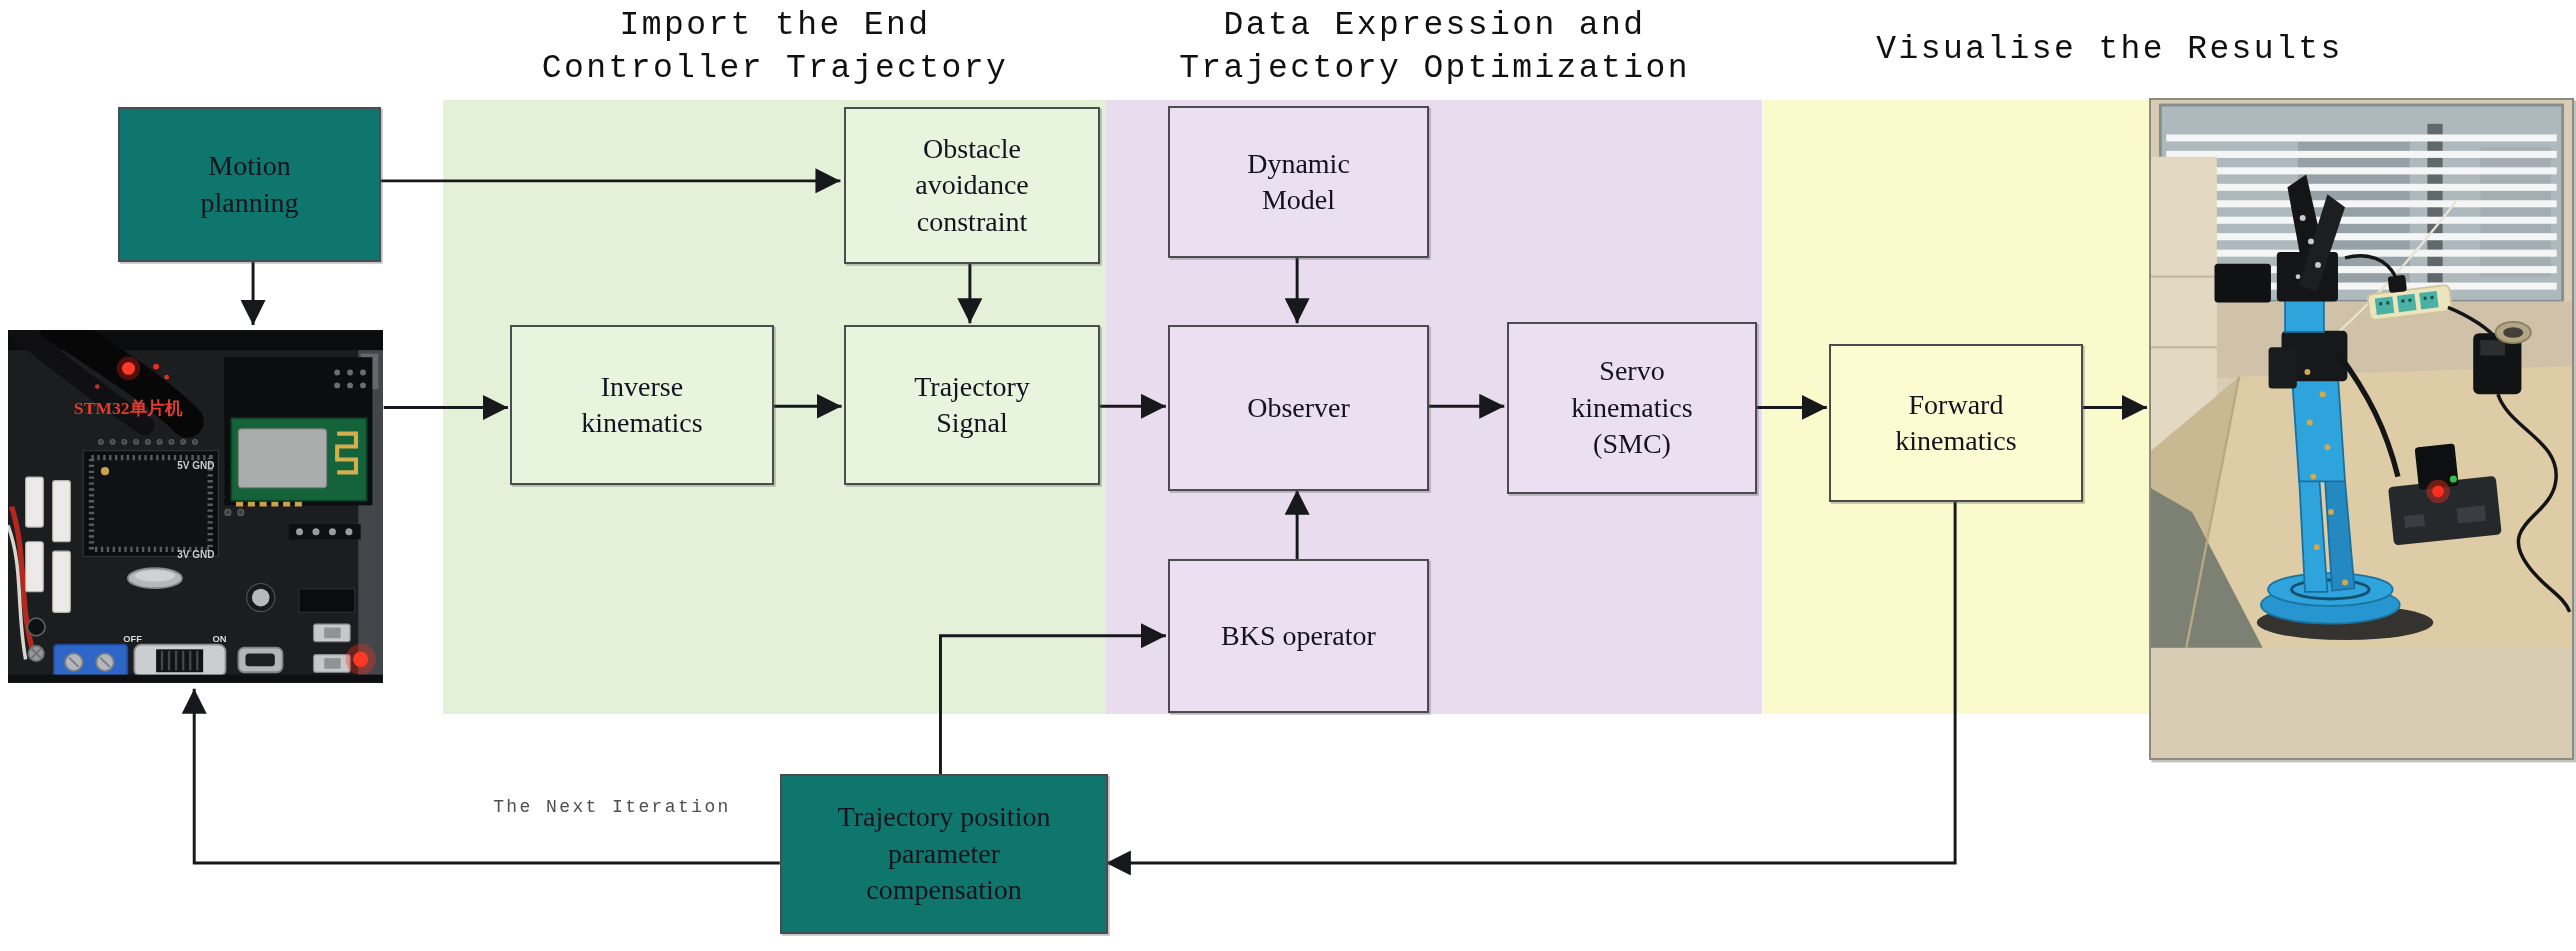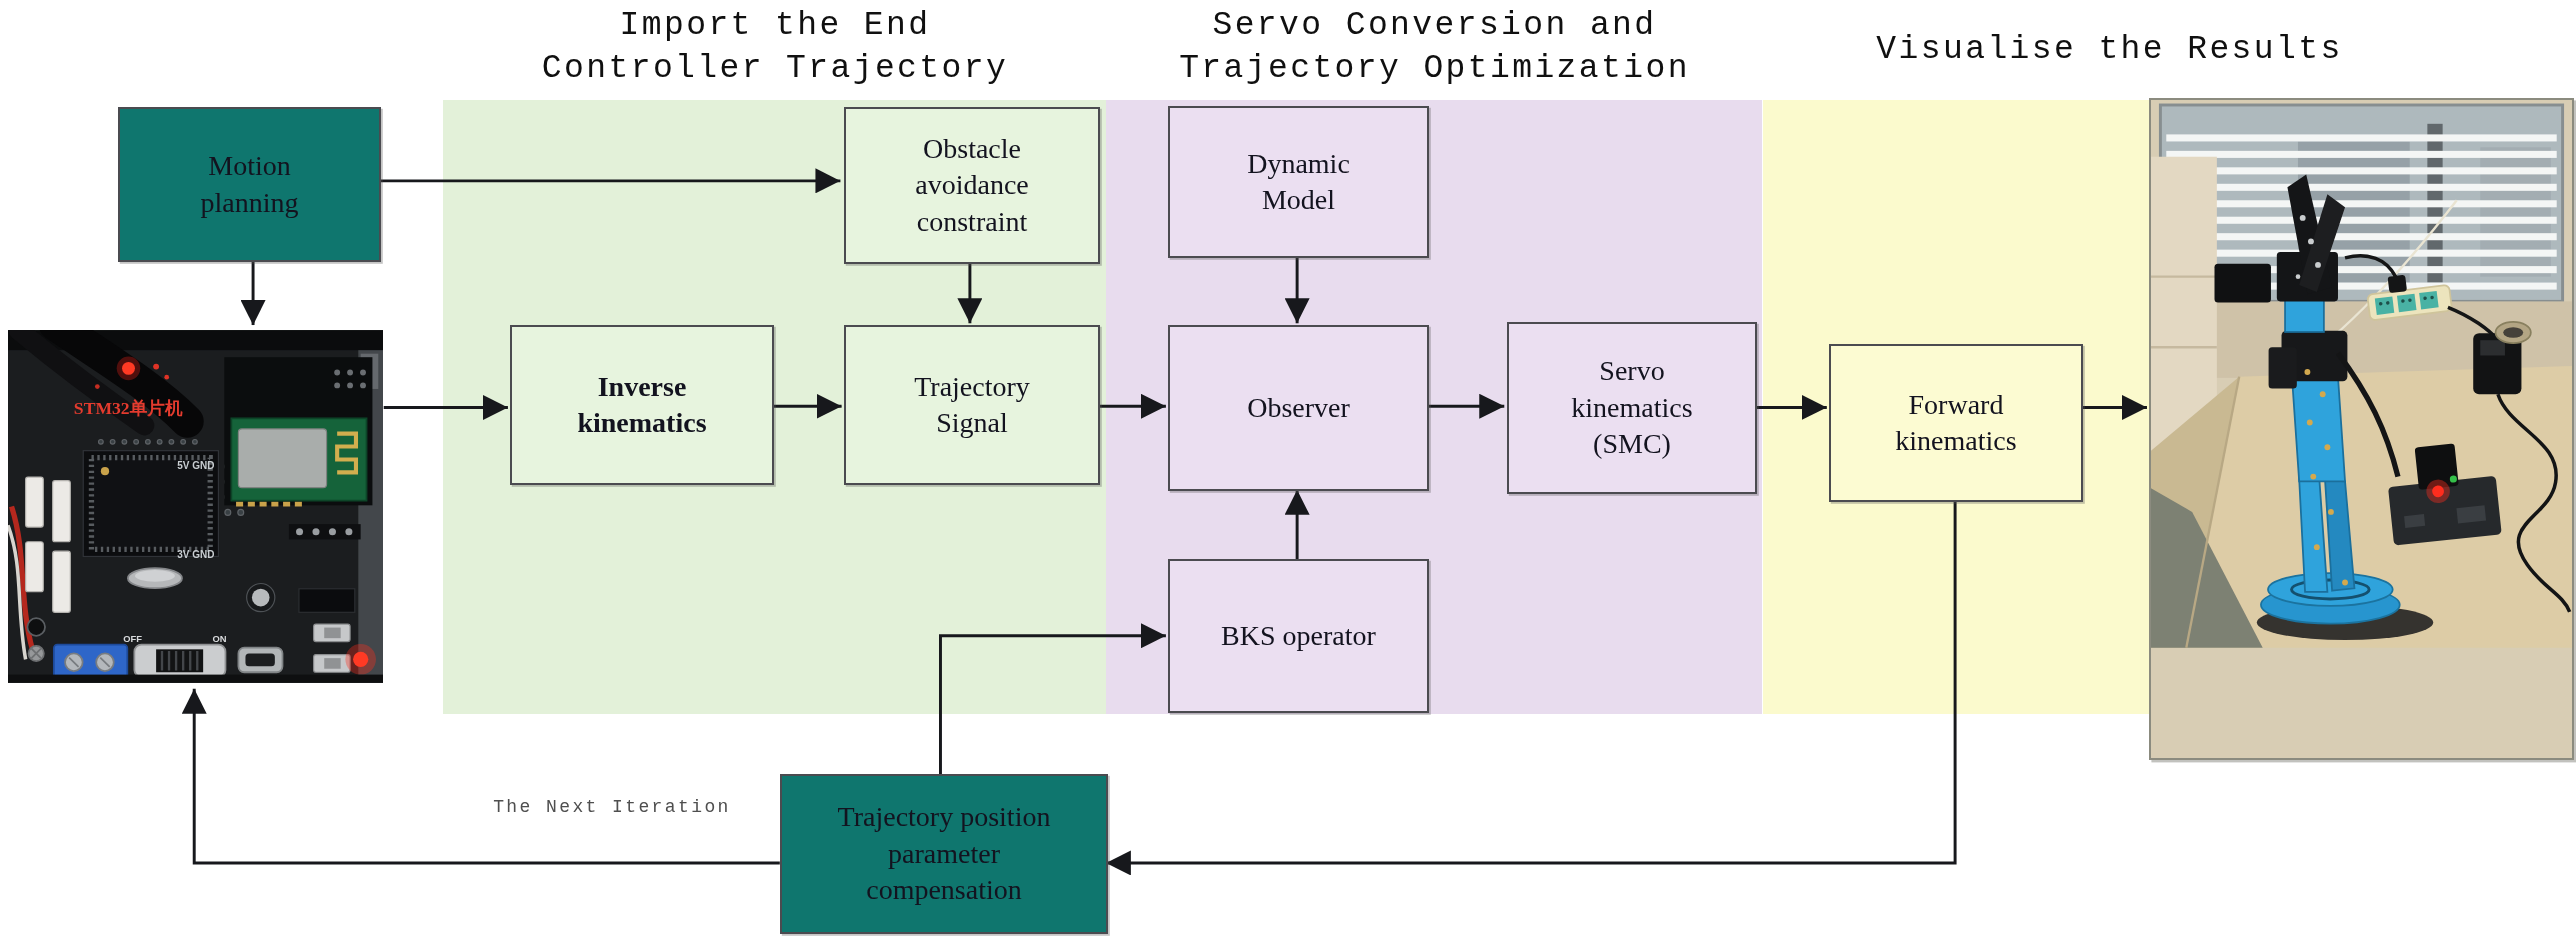--- a/index.html
+++ b/index.html
@@ -30,21 +30,21 @@
 </style>
 </head>
 <body>
 
 <div class="band" style="left:443px;width:664px;background:#e3f1d9;"></div>
 <div class="band" style="left:1106px;width:656px;background:#e8dcee;"></div>
 <div class="band" style="left:1763px;width:390px;background:#fbfacd;"></div>
 
 <div class="stage-title" style="left:443px;width:664px;top:3.5px;">Import the End
 Controller Trajectory</div>
-<div class="stage-title" style="left:1105px;width:659px;top:3.5px;">Servo Conversion and
+<div class="stage-title" style="left:1105px;width:659px;top:3.5px;">Data Expression and
 Trajectory Optimization</div>
 <div class="stage-title" style="left:1783px;width:653px;top:28px;">Visualise the Results</div>
 
 <svg class="arrows" width="2576" height="952" viewBox="0 0 4377 1617">
   <defs>
     <marker id="ah" viewBox="0 0 10 10" refX="10" refY="5" markerWidth="8.5" markerHeight="8.5" orient="auto">
       <path d="M0,0 L10,5 L0,10 Z" fill="#17181c"></path>
     </marker>
   </defs>
   <g stroke="#17181c" stroke-width="5" fill="none">
@@ -67,21 +67,21 @@
 
 <div class="box white" style="left:118px;top:107px;width:259px;height:151px;">
   <span>Motion
 planning</span>
 </div>
 <div class="box green" style="left:844px;top:107px;width:252px;height:153px;">
   <span>Obstacle
 avoidance
 constraint</span>
 </div>
-<div class="box green" style="left:510px;top:325px;width:260px;height:156px;font-weight:bold;">
+<div class="box green" style="left:510px;top:325px;width:260px;height:156px;">
   <span>Inverse
 kinematics</span>
 </div>
 <div class="box green" style="left:844px;top:325px;width:252px;height:156px;">
   <span>Trajectory
 Signal</span>
 </div>
 <div class="box purple" style="left:1168px;top:106px;width:257px;height:148px;">
   <span>Dynamic
 Model</span>

